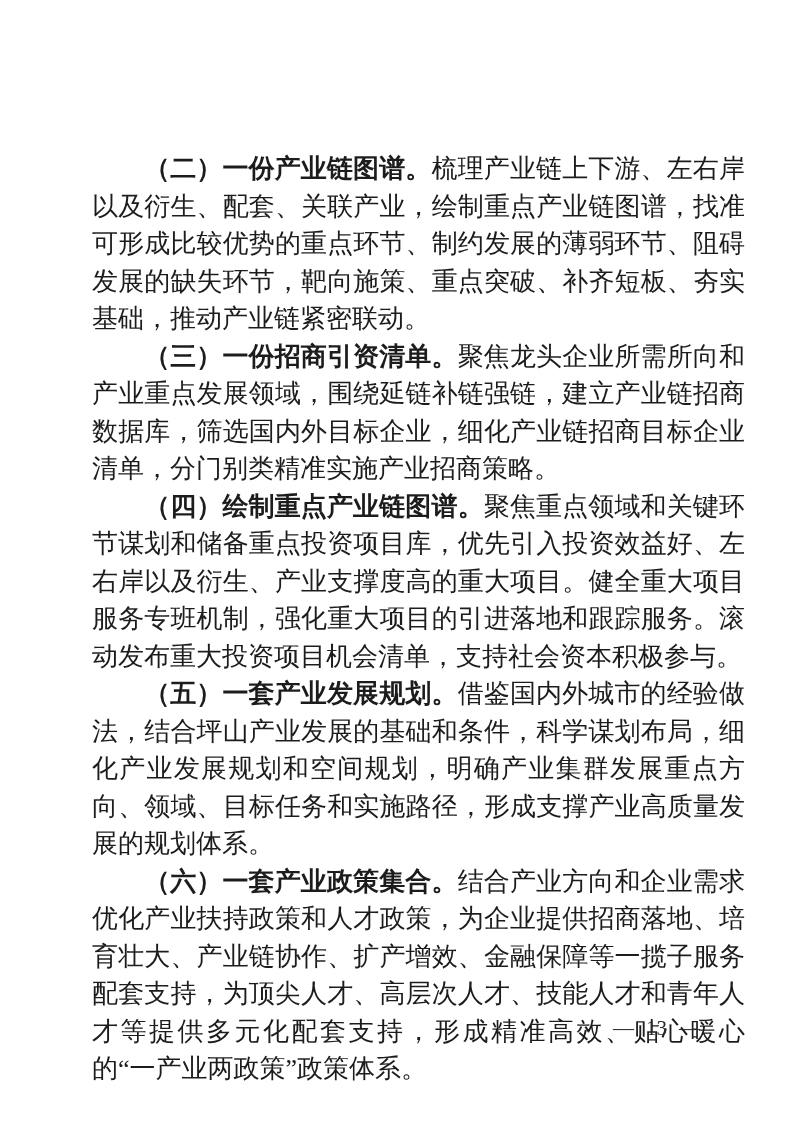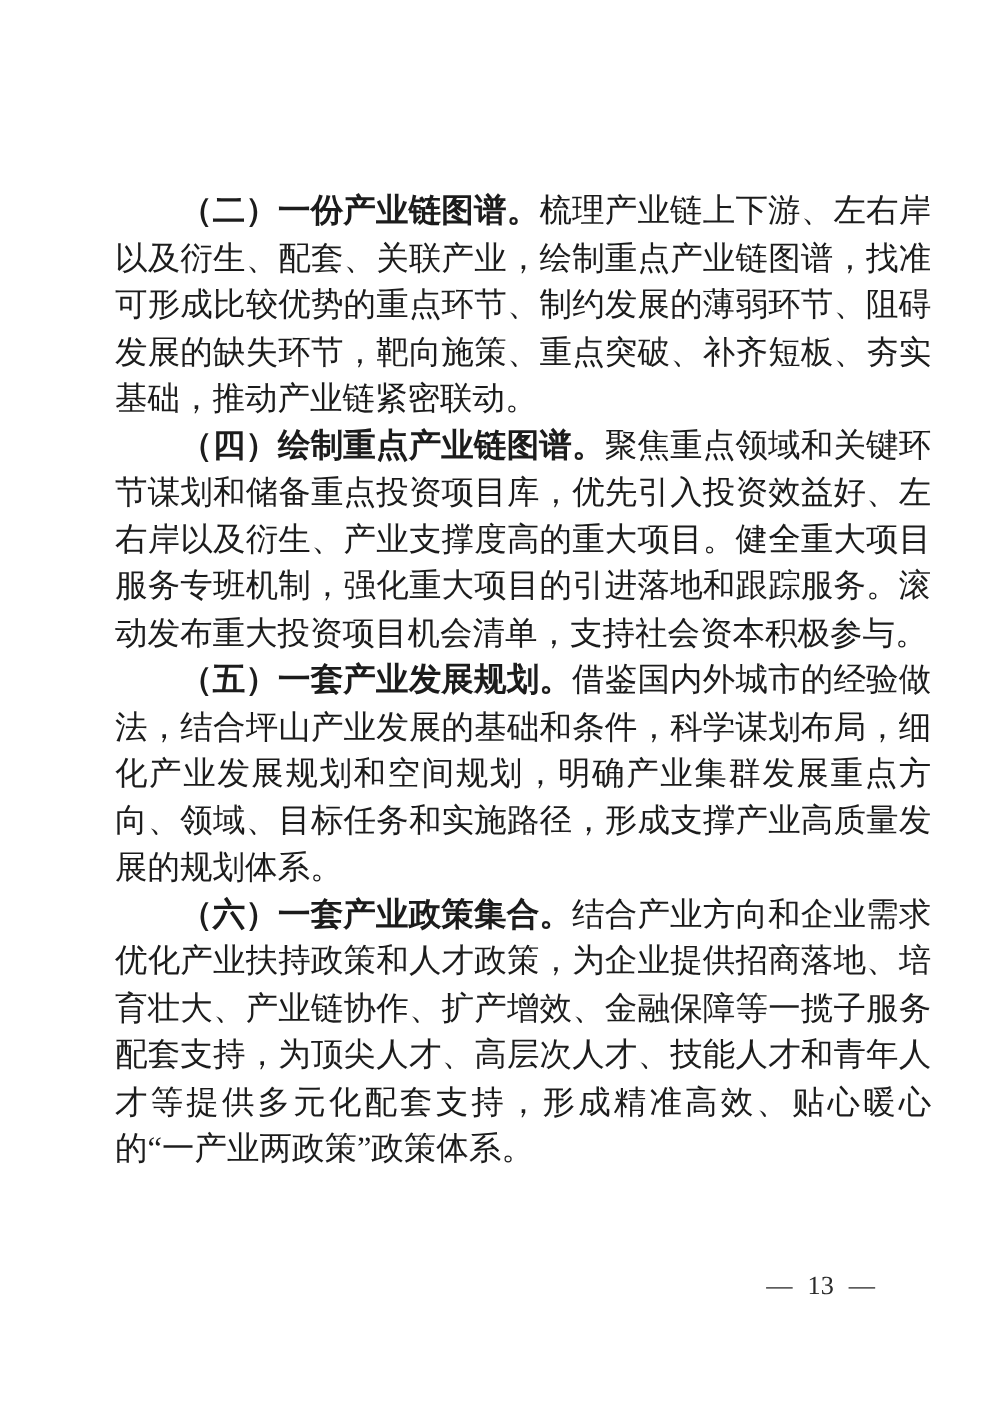--- a/index.html
+++ b/index.html
@@ -52,20 +52,21 @@
 </style>
 </head>
 <body>
 
 <div class="page">
 
   <div class="content">
 
     <p class="para"><span class="lead">（二）一份产业链图谱。</span><span>梳理产业链上下游、左右岸以及衍生、配套、关联产业，绘制重点产业链图谱，找准可形成比较优势的重点环节、制约发展的薄弱环节、阻碍发展的缺失环节，靶向施策、重点突破、补齐短板、夯实基础，推动产业链紧密联动。</span></p>
 
+    <p class="para"><span class="lead">（三）一份招商引资清单。</span><span>聚焦龙头企业所需所向和产业重点发展领域，围绕延链补链强链，建立产业链招商数据库，筛选国内外目标企业，细化产业链招商目标企业清单，分门别类精准实施产业招商策略。</span></p>
 
     <p class="para"><span class="lead">（四）绘制重点产业链图谱。</span><span>聚焦重点领域和关键环节谋划和储备重点投资项目库，优先引入投资效益好、左右岸以及衍生、产业支撑度高的重大项目。健全重大项目服务专班机制，强化重大项目的引进落地和跟踪服务。滚动发布重大投资项目机会清单，支持社会资本积极参与。</span></p>
 
     <p class="para"><span class="lead">（五）一套产业发展规划。</span><span>借鉴国内外城市的经验做法，结合坪山产业发展的基础和条件，科学谋划布局，细化产业发展规划和空间规划，明确产业集群发展重点方向、领域、目标任务和实施路径，形成支撑产业高质量发展的规划体系。</span></p>
 
     <p class="para"><span class="lead">（六）一套产业政策集合。</span><span>结合产业方向和企业需求优化产业扶持政策和人才政策，为企业提供招商落地、培育壮大、产业链协作、扩产增效、金融保障等一揽子服务配套支持，为顶尖人才、高层次人才、技能人才和青年人才等提供多元化配套支持，形成精准高效、贴心暖心的“一产业两政策”政策体系。</span></p>
 
   </div>
 
   <div class="footer"><span>—</span><span class="page-num">13</span><span>—</span></div>

